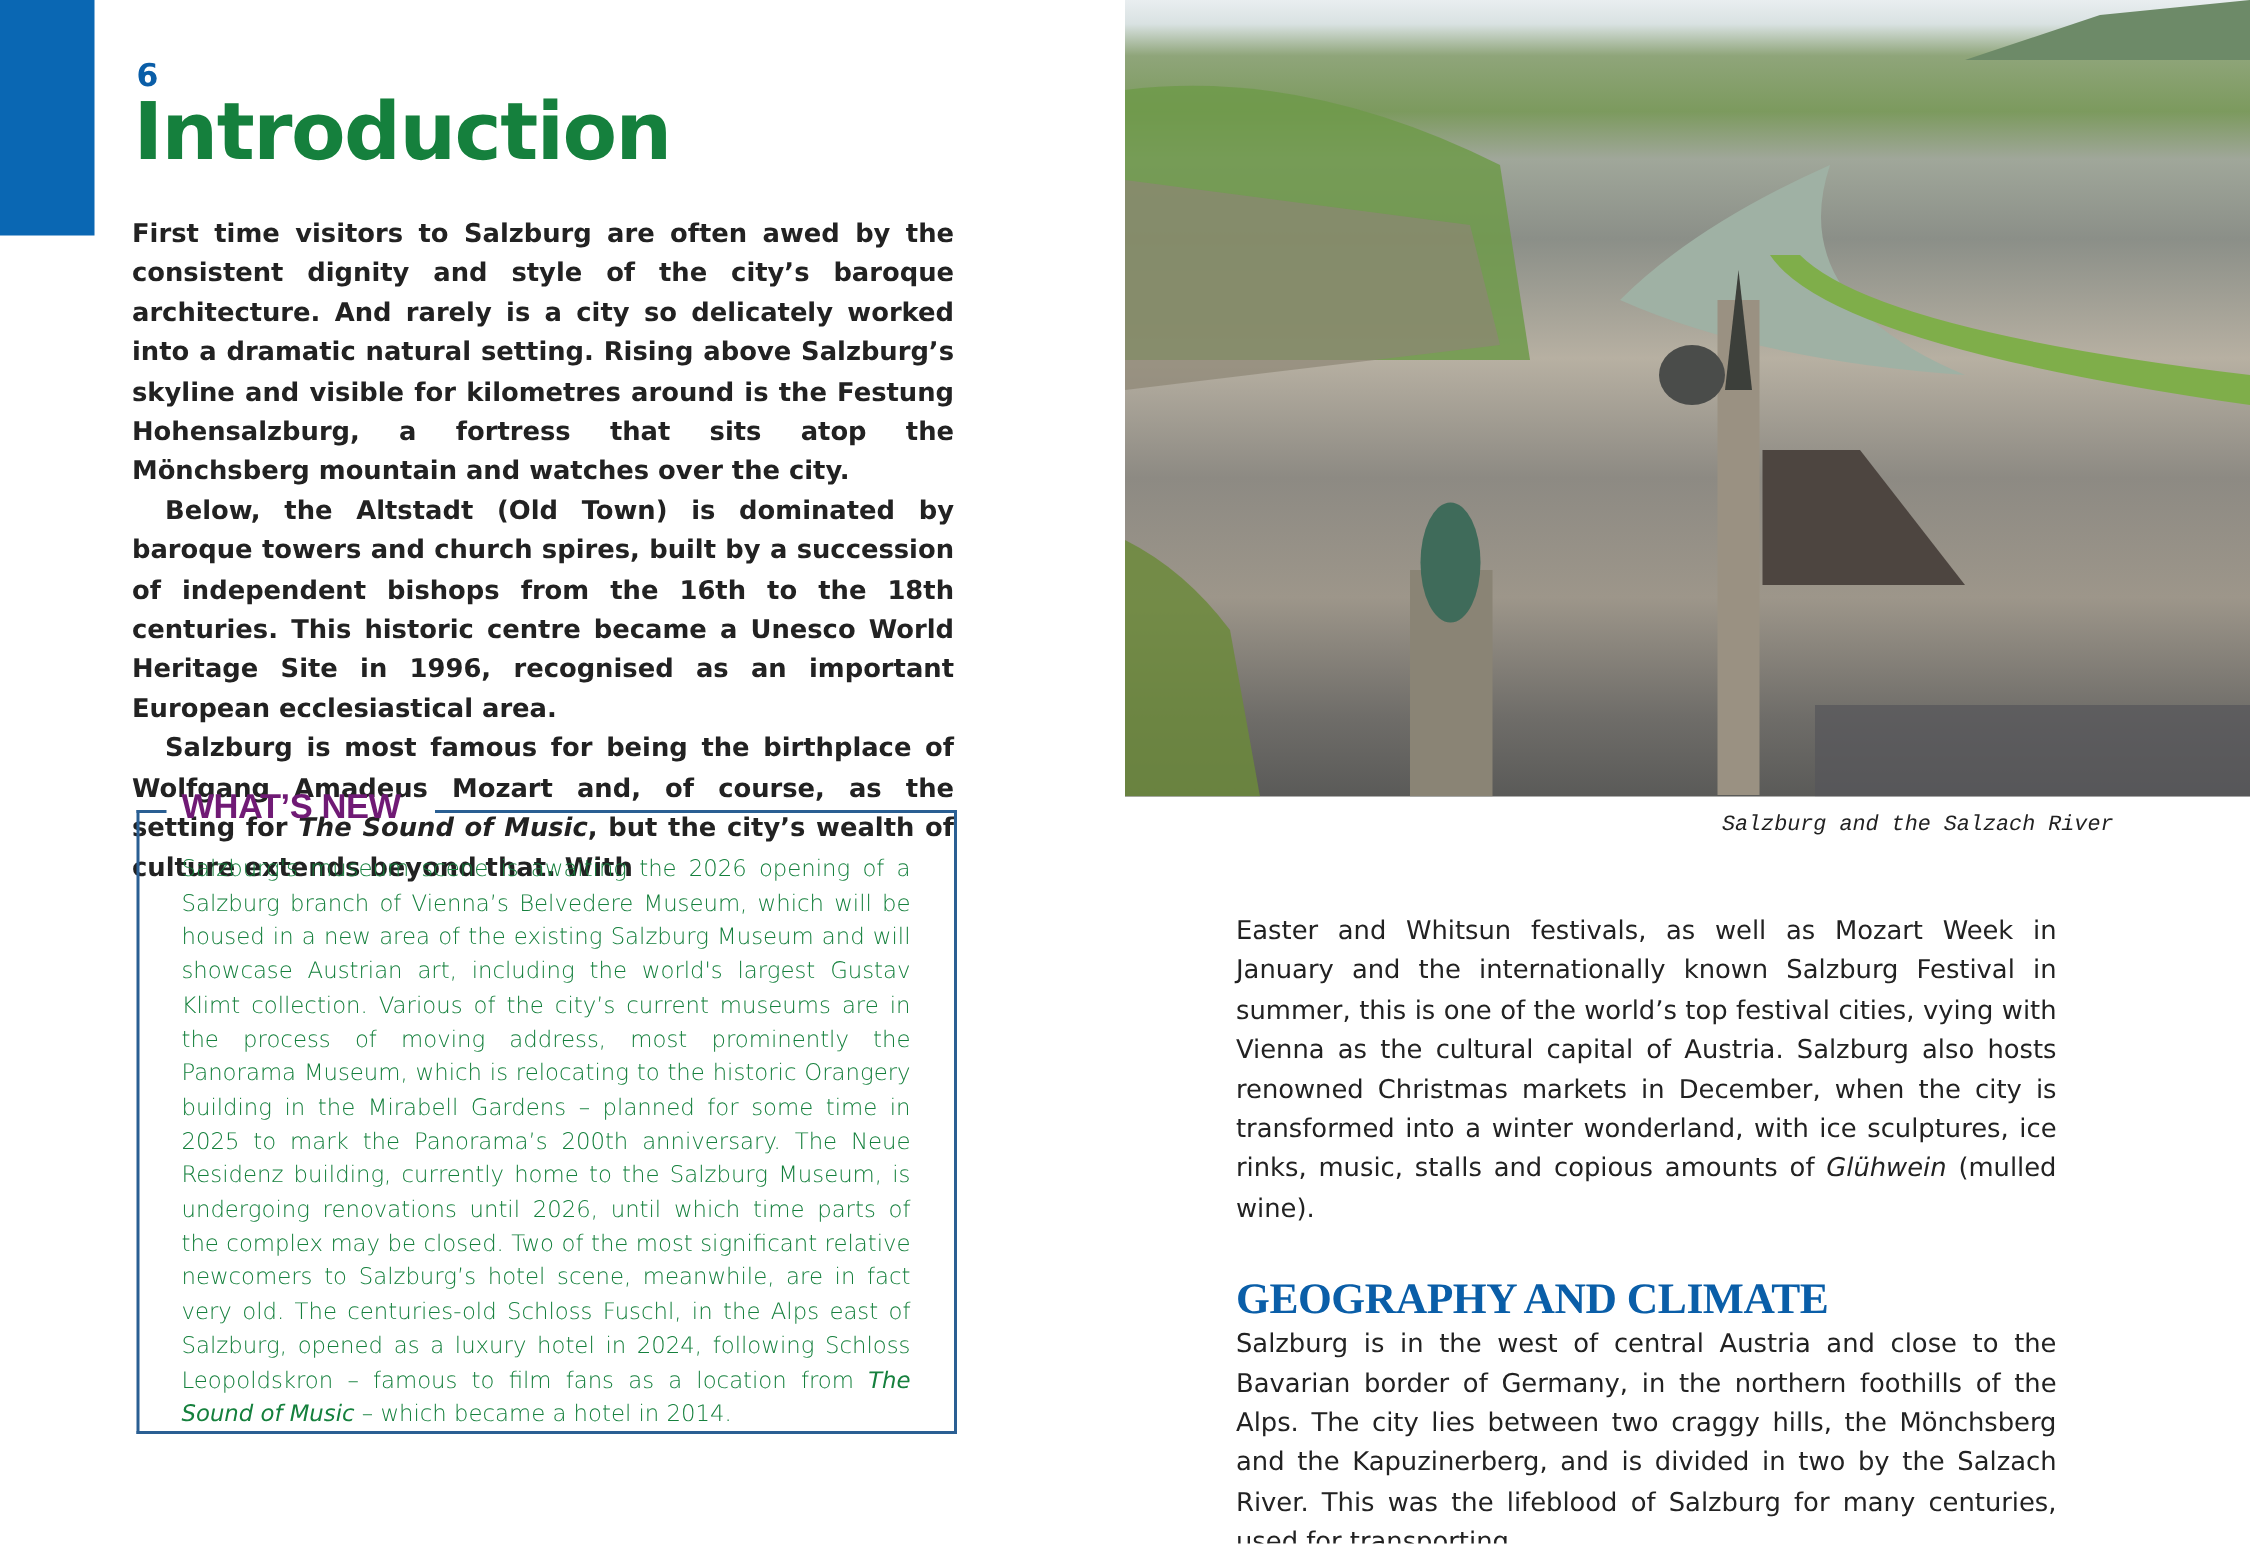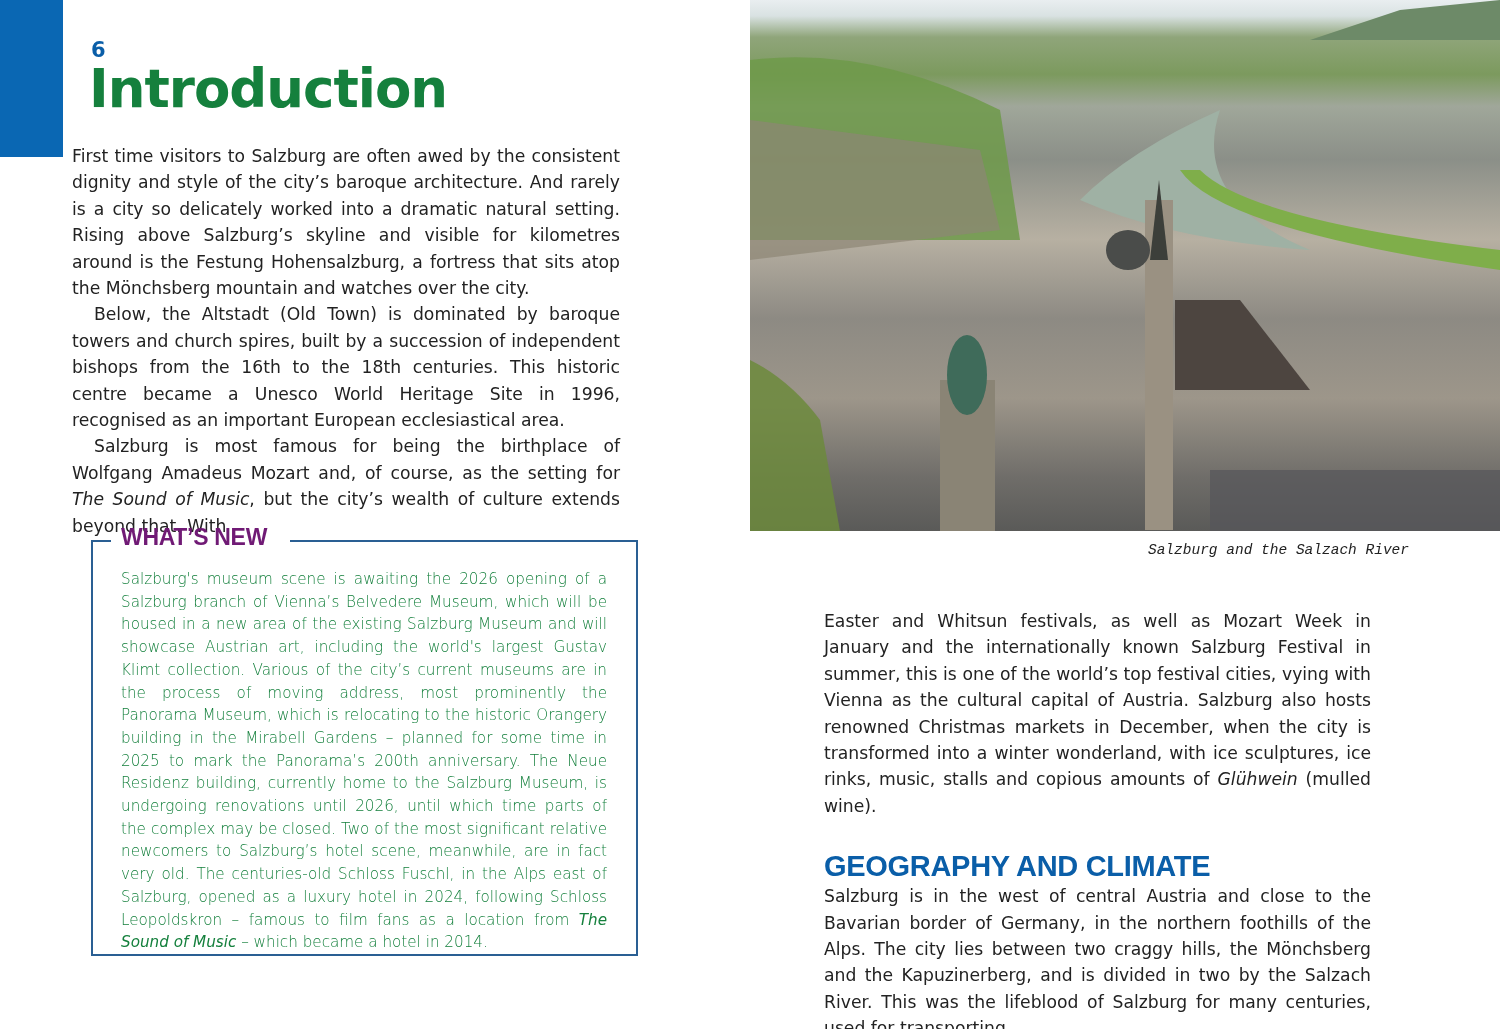--- a/index.html
+++ b/index.html
@@ -2,34 +2,34 @@
 <html><head>
 <meta charset="utf-8">
 <style>
   html, body { margin:0; padding:0; }
   body { width:1500px; height:1029px; background:#ffffff; position:relative; overflow:hidden;
          font-family:"Liberation Sans", sans-serif; color:#1a1a1a; }
   .tab { position:absolute; left:0; top:0; width:63px; height:157px; background:#0a67b3; }
   .page-num { position:absolute; left:91px; top:38px; font-size:21px; font-weight:bold; color:#0a5ea8; font-family:"DejaVu Sans", sans-serif; }
   .title { position:absolute; left:89px; top:58px; font-size:53px; font-weight:bold; color:#15803d; font-family:"DejaVu Sans", sans-serif; letter-spacing:-1px; margin:0; }
   .body-text { font-family:"DejaVu Sans", sans-serif; font-size:17.2px; line-height:26.4px; color:#222; text-align:justify; }
-  .left-col { position:absolute; left:72px; top:143px; width:548px; }
+  .left-col { position:absolute; left:88px; top:143px; width:548px;font-weight:bold; }
   .left-col p { margin:0; }
   .left-col p + p { text-indent:22px; }
   .box { position:absolute; left:91px; top:540px; width:543px; height:414px; border:2px solid #2a5f93; border-top:none; }
   .box-top-left { position:absolute; left:91px; top:540px; width:20px; height:2px; background:#2a5f93; }
   .box-top-right { position:absolute; left:290px; top:540px; width:347px; height:2px; background:#2a5f93; }
   .box-title { position:absolute; left:121px; top:524px; font-size:23px; font-weight:bold; color:#701a75; font-family:"Liberation Sans", sans-serif; letter-spacing:-0.3px; }
   .box-text { position:absolute; left:121px; top:568px; width:486px; font-family:"DejaVu Sans", sans-serif; font-size:15.2px; line-height:22.7px; color:#15803d; text-align:justify; font-weight:300; margin:0; }
   .photo { position:absolute; left:750px; top:0; width:750px; height:531px; overflow:hidden;
            background:linear-gradient(180deg,#e9eef0 0%,#d9e2e2 3%,#8fa57a 7%,#7c9a5e 14%,#a0a79a 20%,#8b8f88 30%,#b7b0a2 45%,#8d8a83 60%,#9d968a 75%,#6f6d69 90%,#5a5a58 100%); }
   .caption { position:absolute; right:91px; top:542px; font-family:Liberation Mono, monospace; font-style:italic; font-size:14.5px; color:#222; }
   .right-col { position:absolute; left:824px; top:592px; width:547px;margin-top:16px; }
   .right-col p { margin:0; }
-  .section-heading { font-family:Liberation Sans, sans-serif; font-weight:bold; font-size:29px; color:#0a5ea8; margin:30px 0 0 0; line-height:34px; letter-spacing:-0.3px; }
+  .section-heading { font-family:Liberation Serif, serif; font-weight:bold; font-size:29px; color:#0a5ea8; margin:30px 0 0 0; line-height:34px; letter-spacing:-0.3px; }
 </style>
 </head>
 <body>
 
 <div class="tab"></div>
 <div class="page-num">6</div>
 <h1 class="title">Introduction</h1>
 
 <div class="left-col body-text">
   <p>First time visitors to Salzburg are often awed by the consistent dignity and style of the city’s baroque architecture. And rarely is a city so delicately worked into a dramatic natural setting. Rising above Salzburg’s skyline and visible for kilometres around is the Festung Hohensalzburg, a fortress that sits atop the Mönchsberg mountain and watches over the city.</p>

